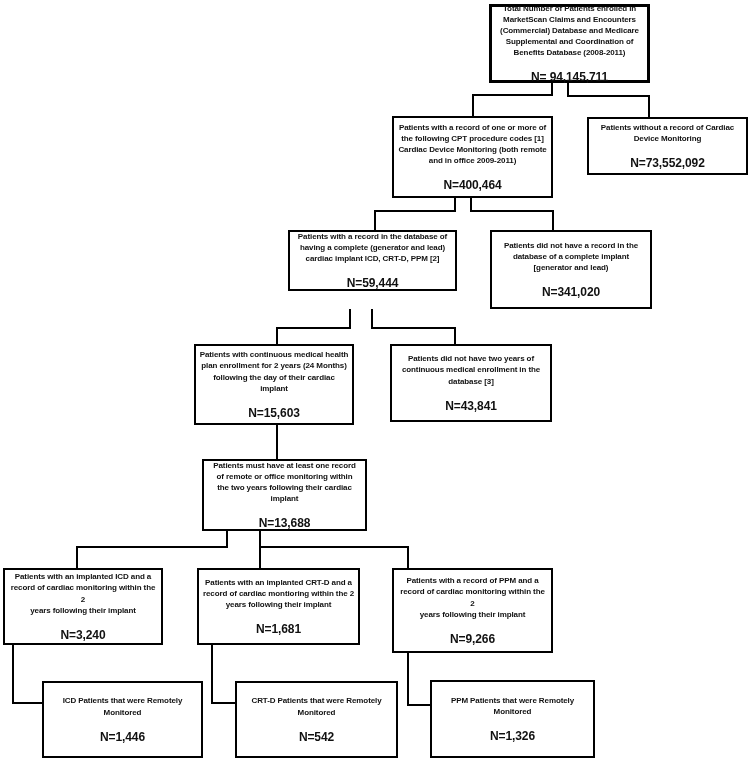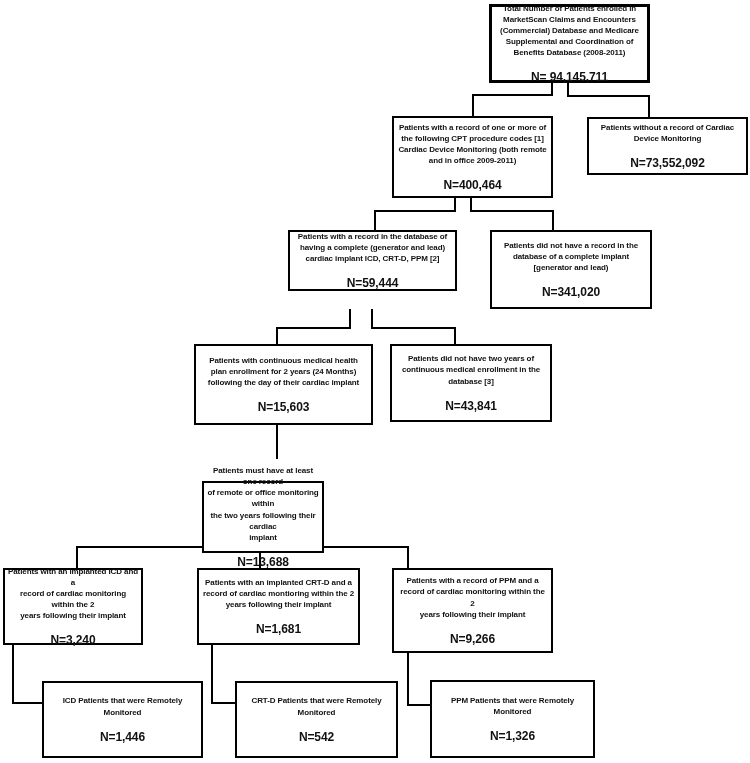--- a/index.html
+++ b/index.html
@@ -94,43 +94,43 @@
     <div class="nval">N=59,444</div>
   </div>
 
   <div class="node" style="left:490px;top:230px;width:162px;height:79px">
     <div class="txt">Patients did not have a record in the
 database of a complete implant
 [generator and lead)</div>
     <div class="nval">N=341,020</div>
   </div>
 
-  <div class="node" style="left:194px;top:344px;width:179px;height:81px">
+  <div class="node" style="left:194px;top:344px;width:160px;height:81px">
     <div class="txt">Patients with continuous medical health
 plan enrollment for 2 years (24 Months)
 following the day of their cardiac implant</div>
     <div class="nval">N=15,603</div>
   </div>
 
   <div class="node" style="left:390px;top:344px;width:162px;height:78px">
     <div class="txt">Patients did not have two years of
 continuous medical enrollment in the
 database [3]</div>
     <div class="nval">N=43,841</div>
   </div>
 
-  <div class="node" style="left:202px;top:481px;width:122px;height:72px">
+  <div class="node" style="left:202px;top:459px;width:165px;height:72px">
     <div class="txt">Patients must have at least one record
 of remote or office monitoring within
 the two years following their cardiac
 implant</div>
     <div class="nval">N=13,688</div>
   </div>
 
-  <div class="node" style="left:3px;top:568px;width:140px;height:77px">
+  <div class="node" style="left:3px;top:568px;width:160px;height:77px">
     <div class="txt">Patients with an implanted ICD and a
 record of cardiac monitoring within the 2
 years following their implant</div>
     <div class="nval">N=3,240</div>
   </div>
 
   <div class="node" style="left:197px;top:568px;width:163px;height:77px">
     <div class="txt">Patients with an implanted CRT-D and a
 record of cardiac montioring within the 2
 years following their implant</div>

